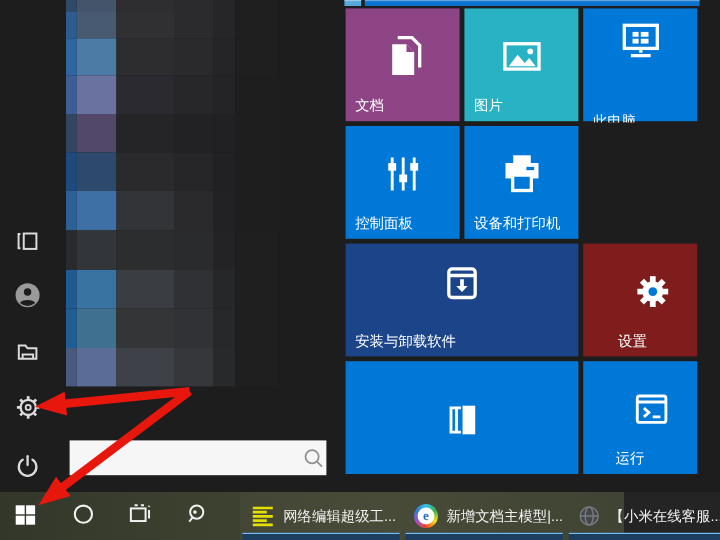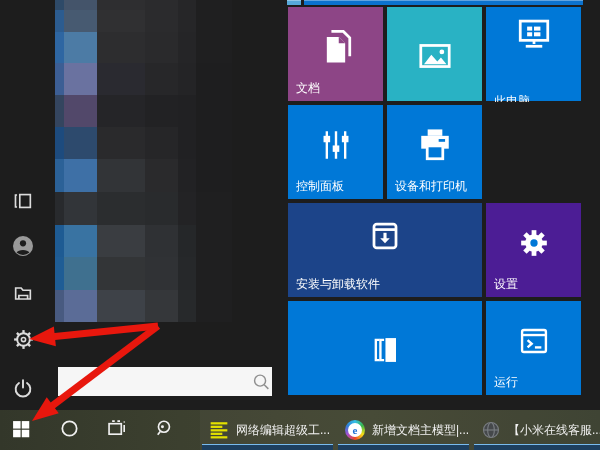--- a/index.html
+++ b/index.html
@@ -22,21 +22,21 @@
 
   
   .tiles{position:absolute;left:288px;top:7px;width:293px;display:grid;grid-template-columns:repeat(3,95px);grid-auto-rows:94px;gap:4px;}
   .tile{position:relative;display:flex;flex-direction:column;cursor:pointer;}
   .tile-wide{grid-column:span 2;gap:14px;}
   .ticon{flex:1;display:flex;align-items:center;justify-content:center;padding-top:4px;}
   .ticon svg{width:44px;height:44px;}
   .tlabel{font-size:12px;color:#fff;padding:0 0 7px 8px;line-height:1;white-space:nowrap;overflow:hidden;}
 
   
-  .taskbar{position:absolute;left:0;bottom:0;width:600px;height:40px;background:linear-gradient(90deg,#33372a 0%,#3c402f 30%,#424631 62%,#393e2e 100%);display:flex;align-items:center;}
+  .taskbar{position:absolute;left:0;bottom:0;width:520px;height:40px;background:linear-gradient(90deg,#33372a 0%,#3c402f 30%,#424631 62%,#393e2e 100%);display:flex;align-items:center;}
   .tb-btn{width:22px;height:22px;display:flex;align-items:center;justify-content:center;background:none;border:none;padding:0;cursor:pointer;flex:0 0 auto;}
   .tb-apps{display:flex;height:40px;flex:0 0 auto;}
   .tb-app{position:relative;width:136px;height:40px;display:flex;align-items:center;padding-left:9px;box-sizing:border-box;gap:7px;cursor:pointer;background:rgba(255,255,255,0.03);}
   .tb-app-title{color:#f2f2f2;font-size:12px;white-space:nowrap;overflow:hidden;flex:1;}
   .app-indicator{position:absolute;left:2px;right:3px;bottom:0;height:5px;background:#1d3f5f;border-top:1.5px solid #79bbee;}
   .edge-badge{width:20px;height:20px;border-radius:50%;background:conic-gradient(#35c0e8,#39b54a,#f7e017,#ef4423,#a34fd1,#2e7fd6,#35c0e8);display:flex;align-items:center;justify-content:center;flex:0 0 auto;}
   .edge-inner{width:14px;height:14px;border-radius:50%;background:#fff;color:#1d6fd3;font-size:11px;font-weight:bold;line-height:14px;text-align:center;font-family:"Liberation Serif",serif;}
 
   
   .arrows{position:absolute;left:0;top:0;width:600px;height:450px;pointer-events:none;z-index:50;}
@@ -193,20 +193,21 @@
       </div>
       <div class="tile" style="background: rgb(41, 178, 196); --tile: #29b2c4;">
         <div class="ticon">
           <svg viewBox="0 0 48 48">
             <rect x="7" y="11" width="34" height="26" fill="#fff"></rect>
             <rect x="10" y="14" width="28" height="20" fill="var(--tile)"></rect>
             <circle cx="31.5" cy="19.5" r="2.6" fill="#fff"></circle>
             <path d="M12 33l8-10.5 6.5 7.5 4-4.5 6 7.5z" fill="#fff"></path>
           </svg>
         </div>
+        <div class="tlabel">图片</div>
       </div>
       <div class="tile" style="background: rgb(0, 120, 215); gap: 40px; --tile: #0078d7;">
         <div class="ticon">
           <svg viewBox="0 0 48 48">
             <rect x="9" y="11" width="30" height="21" fill="none" stroke="#fff" stroke-width="3"></rect>
             <rect x="16.5" y="17" width="5.5" height="4.4" fill="#fff"></rect>
             <rect x="24" y="17" width="7" height="4.4" fill="#fff"></rect>
             <rect x="16.5" y="23.2" width="5.5" height="4.4" fill="#fff"></rect>
             <rect x="24" y="23.2" width="7" height="4.4" fill="#fff"></rect>
             <path d="M24 32v4" stroke="#fff" stroke-width="3"></path>
@@ -247,21 +248,21 @@
         <div class="ticon">
           <svg viewBox="0 0 48 48">
             <rect x="12" y="11" width="24" height="26" rx="3" fill="none" stroke="#fff" stroke-width="3"></rect>
             <line x1="12" y1="17" x2="36" y2="17" stroke="#fff" stroke-width="3"></line>
             <path d="M24 20.5v8" stroke="#fff" stroke-width="3.4"></path>
             <path d="M18.8 26.5L24 32l5.2-5.5z" fill="#fff"></path>
           </svg>
         </div>
         <div class="tlabel">安装与卸载软件</div>
       </div>
-      <div class="tile" style="background: #4c1d95; --tile: #0078d7;">
+      <div class="tile" style="background: #7f1d1d; padding-left: 21px; --tile: #0078d7;">
         <div class="ticon">
           <svg viewBox="0 0 48 48">
             <g fill="#fff">
               <rect x="21.4" y="10" width="5.2" height="7" transform="rotate(0 24 24)"></rect>
               <rect x="21.4" y="10" width="5.2" height="7" transform="rotate(45 24 24)"></rect>
               <rect x="21.4" y="10" width="5.2" height="7" transform="rotate(90 24 24)"></rect>
               <rect x="21.4" y="10" width="5.2" height="7" transform="rotate(135 24 24)"></rect>
               <rect x="21.4" y="10" width="5.2" height="7" transform="rotate(180 24 24)"></rect>
               <rect x="21.4" y="10" width="5.2" height="7" transform="rotate(225 24 24)"></rect>
               <rect x="21.4" y="10" width="5.2" height="7" transform="rotate(270 24 24)"></rect>
@@ -275,21 +276,21 @@
       </div>
       <div class="tile tile-wide" style="background: rgb(0, 120, 215); --tile: #0078d7;">
         <div class="ticon">
           <svg viewBox="0 0 48 48">
             <path d="M18 13h-4v22h4" fill="none" stroke="#fff" stroke-width="2.6"></path>
             <path d="M23 13h-4v22h4" fill="none" stroke="#fff" stroke-width="2.6"></path>
             <rect x="24.5" y="11" width="11.5" height="26" fill="#fff"></rect>
           </svg>
         </div>
       </div>
-      <div class="tile" style="background: rgb(0, 120, 215); --tile: #0078d7;">
+      <div class="tile" style="background: rgb(0, 120, 215); padding-left: 19px; --tile: #0078d7;">
         <div class="ticon">
           <svg viewBox="0 0 48 48">
             <rect x="11" y="12" width="26" height="24" rx="2" fill="none" stroke="#fff" stroke-width="2.6"></rect>
             <line x1="11" y1="17.5" x2="37" y2="17.5" stroke="#fff" stroke-width="2.6"></line>
             <path d="M17 23l4.5 4-4.5 4" fill="none" stroke="#fff" stroke-width="2.6"></path>
             <line x1="25" y1="31" x2="32" y2="31" stroke="#fff" stroke-width="2.6"></line>
           </svg>
         </div>
         <div class="tlabel">运行</div>
       </div>

